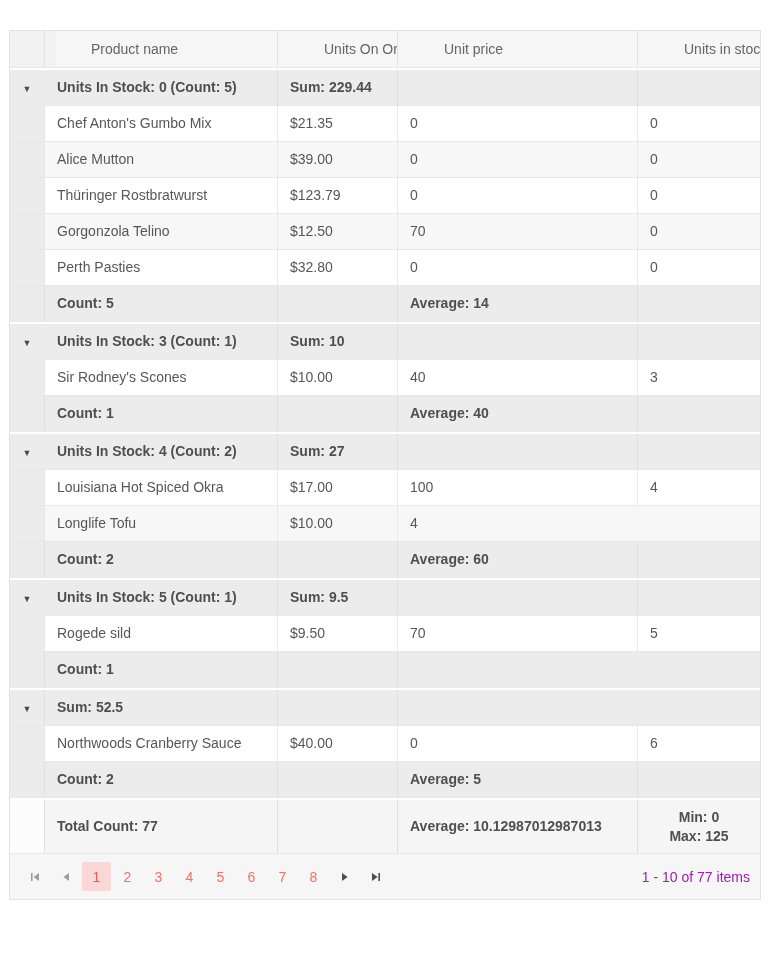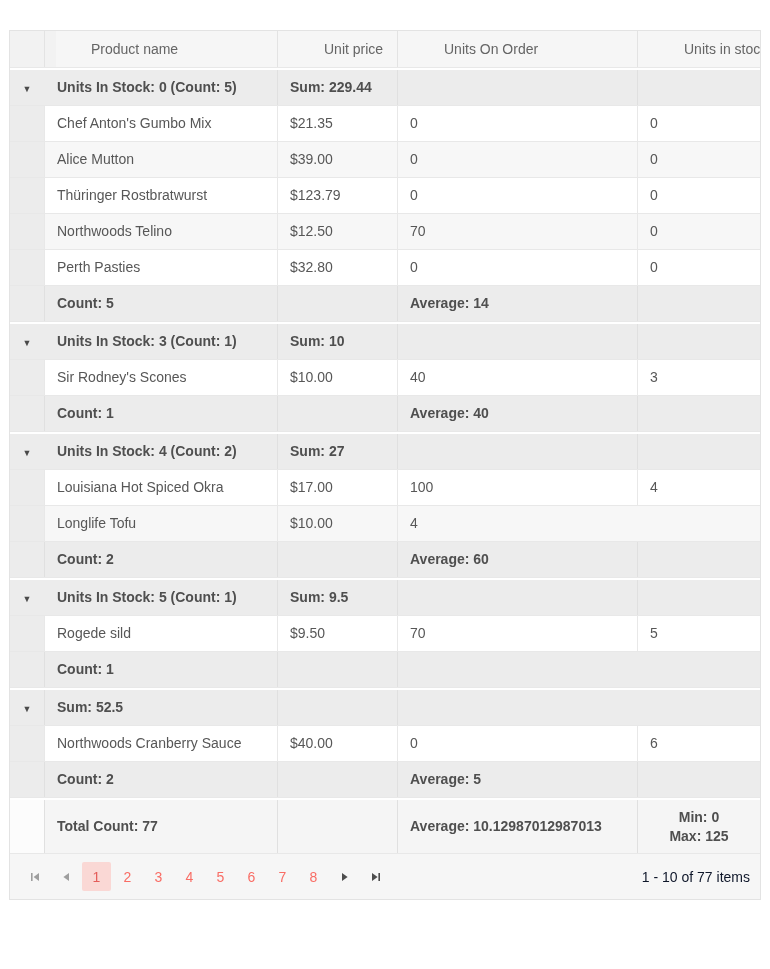--- a/index.html
+++ b/index.html
@@ -51,33 +51,33 @@
     height:45px; background:#f6f6f6; display:flex; align-items:center;
     padding:0 10px; border-bottom:none;
   }
   .pbtn {
     width:29px; height:29px; display:flex; align-items:center; justify-content:center;
     margin-right:2px; cursor:pointer; border-radius:2px; flex:0 0 auto;
   }
   .pnum { font-size:14px; }
   .pnum.link { color:var(--accent); }
   .pnum.sel { background:var(--selbg); color:var(--seltxt); }
-  .pinfo { margin-left:auto; color:#0f172a; }
+  .pinfo { margin-left:auto; color:#a21caf; }
   svg { display:block; }
 </style>
 </head>
 <body>
 
 <div class="grid">
 
   <div class="row hdr">
     <div class="cell"></div>
     <div class="cell">Product name</div>
+    <div class="cell">Units On Order</div>
     <div class="cell">Unit price</div>
-    <div class="cell">Units On Order</div>
     <div class="cell">Units in stock</div>
   </div>
 
   <div class="gap"></div>
   <div class="row grow">
     <div class="cell"><span class="tri">▼</span></div>
     <div class="cell title">Units In Stock: 0 (Count: 5)</div>
     <div class="cell">Sum: 229.44</div>
     <div class="cell"></div>
     <div class="cell"></div>
@@ -98,21 +98,21 @@
   </div>
   <div class="row data">
     <div class="cell gcell"></div>
     <div class="cell">Thüringer Rostbratwurst</div>
     <div class="cell">$123.79</div>
     <div class="cell">0</div>
     <div class="cell">0</div>
   </div>
   <div class="row data alt">
     <div class="cell gcell"></div>
-    <div class="cell">Northwoods Telino</div>
+    <div class="cell">Gorgonzola Telino</div>
     <div class="cell">$12.50</div>
     <div class="cell">70</div>
     <div class="cell">0</div>
   </div>
   <div class="row data">
     <div class="cell gcell"></div>
     <div class="cell">Perth Pasties</div>
     <div class="cell">$32.80</div>
     <div class="cell">0</div>
     <div class="cell">0</div>

